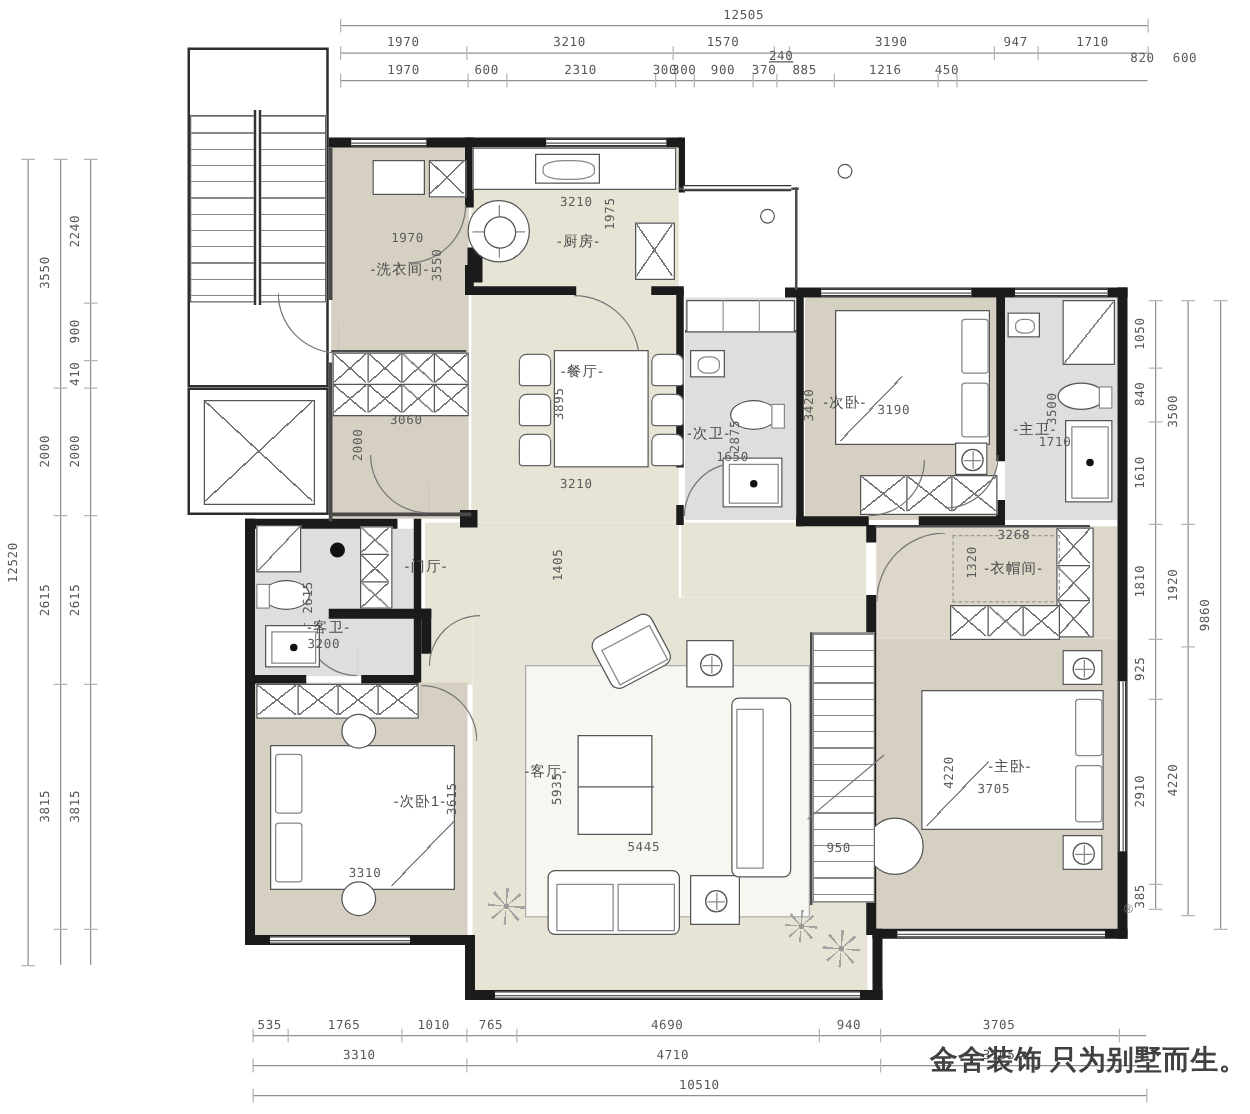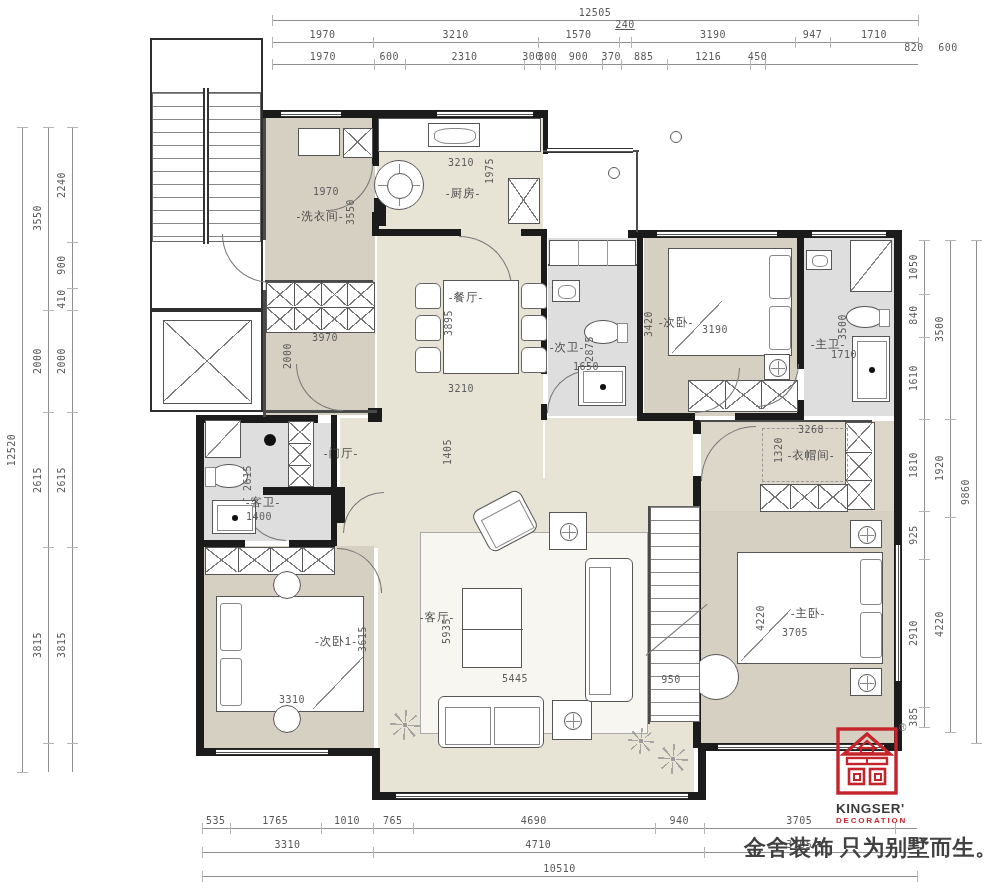--- a/index.html
+++ b/index.html
@@ -49,38 +49,20 @@
   #logo .subt{font-size:8px;color:#c5242b;letter-spacing:1.8px;font-weight:bold;}
   #regmark{position:absolute;left:899px;top:722px;font-size:10px;color:#777;z-index:7;}
   #slogan{position:absolute;left:744px;top:833px;font-family:"Liberation Serif",serif;
           font-weight:bold;font-size:22px;color:#414141;letter-spacing:.5px;z-index:8;white-space:nowrap;}
 </style>
 </head>
 <body>
 
 <div id="plan">
   <div id="regmark">®</div>
-  <div id="logo">
-    <svg width="62" height="68" viewBox="0 0 62 68">
-      <g fill="none" stroke="#c5242b" stroke-width="3.4">
-        <rect x="2" y="2" width="58" height="64"></rect>
-        <path d="M31 7 L8 27 H54 Z"></path>
-        <path d="M31 14 L23 21 H39 Z" stroke-width="2.2"></path>
-        <rect x="25" y="21" width="12" height="5" stroke-width="2.2"></rect>
-        <rect x="11" y="31" width="40" height="6" stroke-width="2.4"></rect>
-        <path d="M31 31 V37" stroke-width="2"></path>
-        <rect x="13" y="42" width="15" height="15" stroke-width="2.6"></rect>
-        <rect x="18" y="47" width="6" height="6" stroke-width="2"></rect>
-        <rect x="34" y="42" width="15" height="15" stroke-width="2.6"></rect>
-        <rect x="39" y="47" width="6" height="6" stroke-width="2"></rect>
-      </g>
-    </svg>
-    <div class="brand">KINGSER'</div>
-    <div class="subt">DECORATION</div>
-  </div>
   <div id="slogan">金舍装饰 只为别墅而生。</div>
 <div class="rm" style="left: 265px; top: 117px; width: 110px; height: 298px; background: rgb(214, 208, 194);"></div>
     <div class="rm" style="left: 377px; top: 117px; width: 166px; height: 114px; background: rgb(231, 228, 214);"></div>
     <div class="rm" style="left: 377px; top: 231px; width: 166px; height: 187px; background: rgb(231, 228, 214);"></div>
     <div class="rm" style="left: 340px; top: 418px; width: 203px; height: 70px; background: rgb(231, 228, 214);"></div>
     <div class="rm" style="left: 337px; top: 488px; width: 41px; height: 60px; background: rgb(231, 228, 214);"></div>
     <div class="rm" style="left: 545px; top: 418px; width: 148px; height: 60px; background: rgb(231, 228, 214);"></div>
     <div class="rm" style="left: 548px; top: 238px; width: 89px; height: 178px; background: rgb(222, 222, 222);"></div>
     <div class="rm" style="left: 644px; top: 238px; width: 153px; height: 178px; background: rgb(214, 208, 194);"></div>
     <div class="rm" style="left: 804px; top: 238px; width: 90px; height: 178px; background: rgb(222, 222, 222);"></div>
@@ -357,21 +339,21 @@
     <div class="dstub" style="left: 272px; top: 37px; width: 1px; height: 11px;"></div>
     <div class="dlab" style="left: 322.601px; top: 29px; transform: translateX(-50%);">1970</div>
     <div class="dtick" style="left: 368.202px; top: 42px; width: 0px; height: 0px;"></div>
     <div class="dstub" style="left: 373.202px; top: 37px; width: 1px; height: 11px;"></div>
     <div class="dlab" style="left: 455.654px; top: 29px; transform: translateX(-50%);">3210</div>
     <div class="dtick" style="left: 533.106px; top: 42px; width: 0px; height: 0px;"></div>
     <div class="dstub" style="left: 538.106px; top: 37px; width: 1px; height: 11px;"></div>
     <div class="dlab" style="left: 578.433px; top: 29px; transform: translateX(-50%);">1570</div>
     <div class="dtick" style="left: 613.759px; top: 42px; width: 0px; height: 0px;"></div>
     <div class="dstub" style="left: 618.759px; top: 37px; width: 1px; height: 11px;"></div>
-    <div class="dlab" style="left: 624.924px; top: 19px; transform: translateX(-50%); text-decoration: underline;">240</div>
+    <div class="dlab" style="left: 624.924px; top: 40px; transform: translateX(-50%); text-decoration: underline;">240</div>
     <div class="dtick" style="left: 626.089px; top: 42px; width: 0px; height: 0px;"></div>
     <div class="dstub" style="left: 631.089px; top: 37px; width: 1px; height: 11px;"></div>
     <div class="dlab" style="left: 713.027px; top: 29px; transform: translateX(-50%);">3190</div>
     <div class="dtick" style="left: 789.965px; top: 42px; width: 0px; height: 0px;"></div>
     <div class="dstub" style="left: 794.965px; top: 37px; width: 1px; height: 11px;"></div>
     <div class="dlab" style="left: 812.559px; top: 29px; transform: translateX(-50%);">947</div>
     <div class="dtick" style="left: 825.154px; top: 42px; width: 0px; height: 0px;"></div>
     <div class="dstub" style="left: 830.154px; top: 37px; width: 1px; height: 11px;"></div>
     <div class="dlab" style="left: 874.077px; top: 29px; transform: translateX(-50%);">1710</div>
     <div class="dtick" style="left: 913px; top: 42px; width: 0px; height: 0px;"></div>
@@ -542,35 +524,35 @@
     <div class="lbl room" style="left: 676px; top: 322px;">-次卧-</div>
     <div class="lbl room" style="left: 828px; top: 344px;">-主卫-</div>
     <div class="lbl room" style="left: 341px; top: 453px;">-门厅-</div>
     <div class="lbl room" style="left: 263px; top: 502px;">-客卫-</div>
     <div class="lbl room" style="left: 811px; top: 455px;">-衣帽间-</div>
     <div class="lbl room" style="left: 336px; top: 641px;">-次卧1-</div>
     <div class="lbl room" style="left: 437px; top: 617px;">-客厅-</div>
     <div class="lbl room" style="left: 808px; top: 613px;">-主卧-</div>
     <div class="lbl dim" style="left: 326px; top: 191px;">1970</div>
     <div class="lbl dim rot" style="left: 350px; top: 212px;">3550</div>
-    <div class="lbl dim" style="left: 325px; top: 337px;">3970</div>
+    <div class="lbl dim" style="left: 325px; top: 337px;">3060</div>
     <div class="lbl dim rot" style="left: 287px; top: 356px;">2000</div>
     <div class="lbl dim" style="left: 461px; top: 162px;">3210</div>
     <div class="lbl dim rot" style="left: 489px; top: 171px;">1975</div>
     <div class="lbl dim rot" style="left: 448px; top: 323px;">3895</div>
     <div class="lbl dim" style="left: 461px; top: 388px;">3210</div>
     <div class="lbl dim rot" style="left: 589px; top: 349px;">2875</div>
     <div class="lbl dim" style="left: 586px; top: 366px;">1650</div>
     <div class="lbl dim rot" style="left: 648px; top: 324px;">3420</div>
     <div class="lbl dim" style="left: 715px; top: 329px;">3190</div>
     <div class="lbl dim rot" style="left: 842px; top: 327px;">3500</div>
     <div class="lbl dim" style="left: 844px; top: 354px;">1710</div>
     <div class="lbl dim rot" style="left: 447px; top: 452px;">1405</div>
     <div class="lbl dim rot" style="left: 247px; top: 478px;">2615</div>
-    <div class="lbl dim" style="left: 259px; top: 516px;">1400</div>
+    <div class="lbl dim" style="left: 259px; top: 516px;">3200</div>
     <div class="lbl dim" style="left: 811px; top: 429px;">3268</div>
     <div class="lbl dim rot" style="left: 778px; top: 450px;">1320</div>
     <div class="lbl dim rot" style="left: 362px; top: 639px;">3615</div>
     <div class="lbl dim" style="left: 292px; top: 699px;">3310</div>
     <div class="lbl dim rot" style="left: 446px; top: 631px;">5935</div>
     <div class="lbl dim" style="left: 515px; top: 678px;">5445</div>
     <div class="lbl dim" style="left: 671px; top: 679px;">950</div>
     <div class="lbl dim rot" style="left: 760px; top: 618px;">4220</div>
     <div class="lbl dim" style="left: 795px; top: 632px;">3705</div>
     <div class="lbl dim" style="left: 914px; top: 47px;">820</div>

